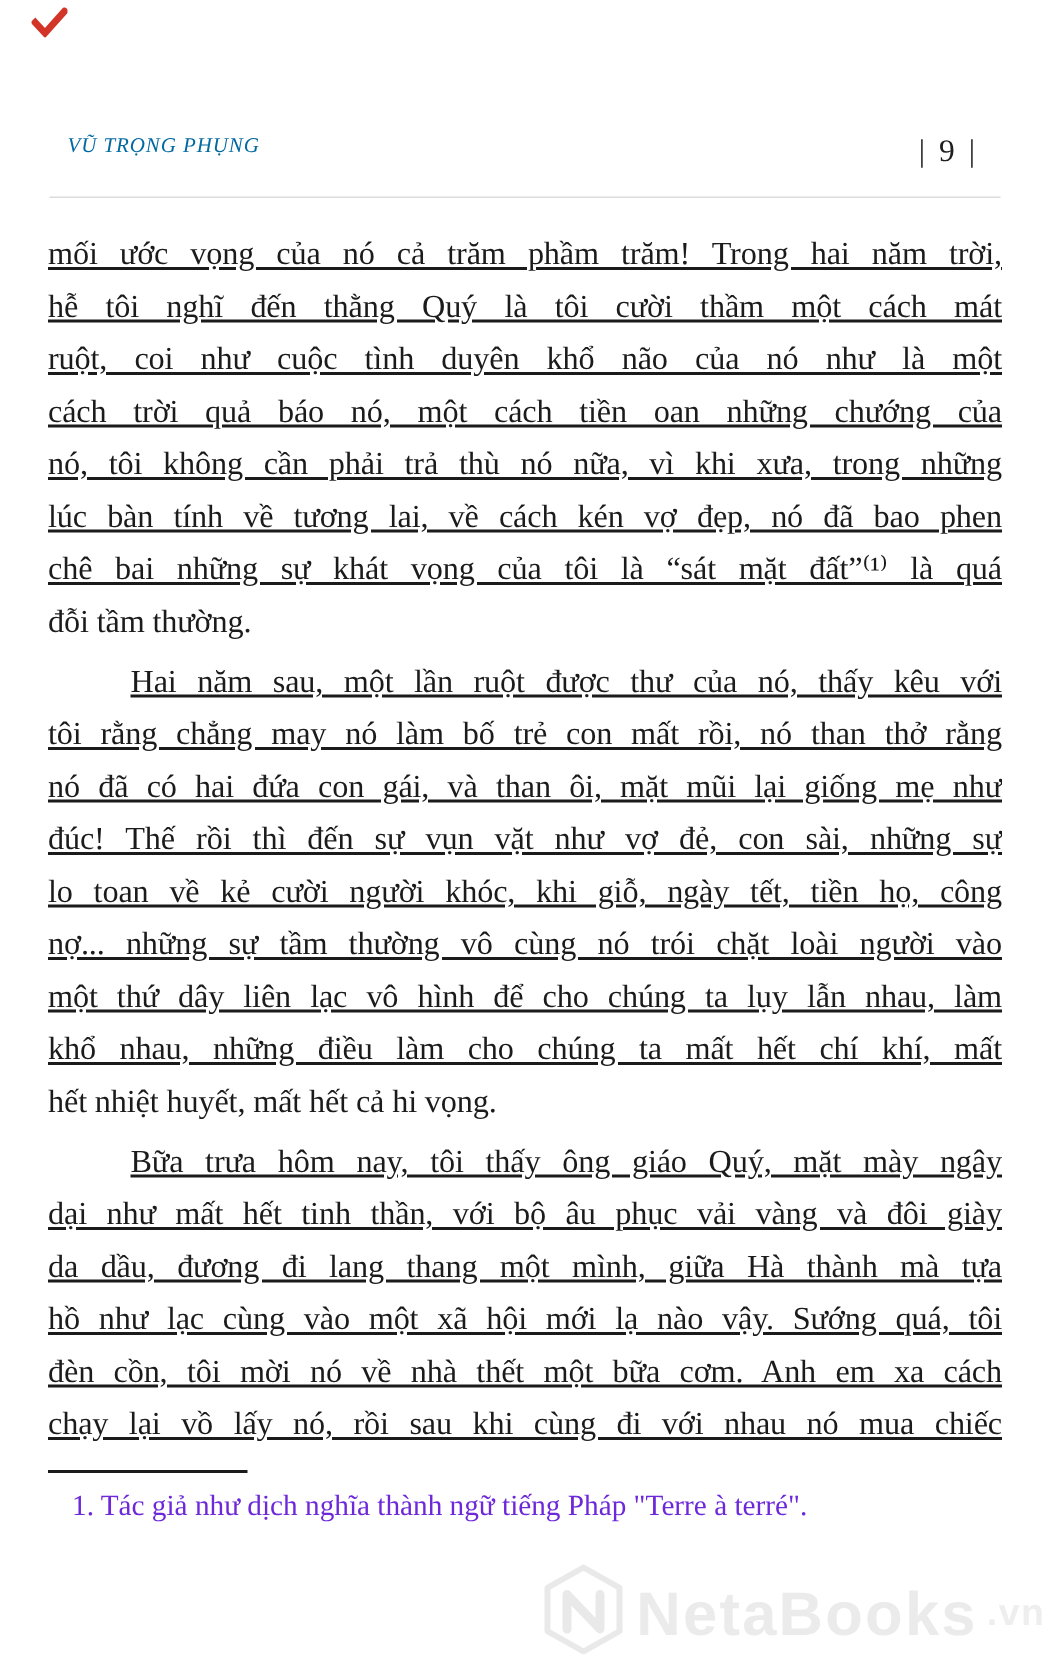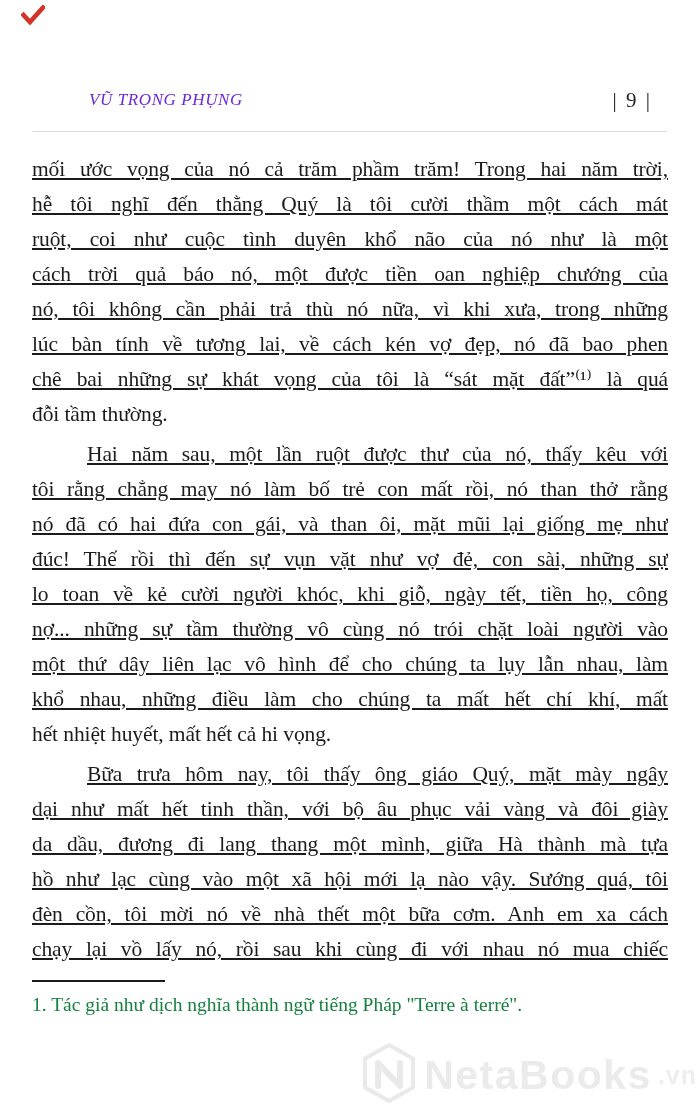--- a/index.html
+++ b/index.html
@@ -9,22 +9,22 @@
     background:#ffffff;
     overflow:hidden;
     font-family:"Liberation Serif","DejaVu Serif",serif;
     color:#1b1b1b;
   }
   
   #bookmark{position:absolute;left:21px;top:5px;width:24px;height:20px;}
   
   #author{
     position:absolute;left:45px;top:90px;
-    font-style:italic;font-size:17px;letter-spacing:.6px;
-    color:#6d28d9;white-space:nowrap;margin-left:44px;
+    font-style:italic;font-size:14px;letter-spacing:.6px;
+    color:#0369a1;white-space:nowrap;
   }
   #pageno{
     position:absolute;right:48px;top:88px;
     font-size:21px;color:#1f1f1f;letter-spacing:2px;white-space:nowrap;
   }
   #header-rule{
     position:absolute;left:33px;top:131px;width:634px;height:1px;
     background:#dcdcdc;
   }
   
@@ -35,22 +35,22 @@
   .para + .para{margin-top:5px;}
   .line{height:35px;overflow:hidden;text-align:left;}
   .line.just{text-align:justify;text-align-last:justify;text-decoration:underline;}
   .line.indent{text-indent:55px;}
   
   #footnote-rule{
     position:absolute;left:32px;top:980px;width:133px;height:2px;
     background:#1b1b1b;
   }
   #footnote{
-    position:absolute;left:32px;top:990px;width:636px;
-    font-size:19.5px;line-height:30px;color:#15803d;
+    position:absolute;left:48px;top:990px;width:636px;
+    font-size:19.5px;line-height:30px;color:#6d28d9;
   }
   
   #watermark{
     position:absolute;right:3px;top:1042px;
     display:flex;align-items:center;gap:6px;
     user-select:none;
   }
   #wm-text{
     font-family:"Liberation Sans","DejaVu Sans",sans-serif;
     font-weight:700;font-size:41px;letter-spacing:1.5px;
@@ -74,21 +74,21 @@
 
   <div id="author">VŨ TRỌNG PHỤNG</div>
   <div id="pageno">| 9 |</div>
   <div id="header-rule"></div>
 
   <div id="body-text">
       <div class="para">
         <div class="line just">mối ước vọng của nó cả trăm phầm trăm! Trong hai năm trời,</div>
         <div class="line just">hễ tôi nghĩ đến thằng Quý là tôi cười thầm một cách mát</div>
         <div class="line just">ruột, coi như cuộc tình duyên khổ não của nó như là một</div>
-        <div class="line just">cách trời quả báo nó, một được tiền oan nghiệp chướng của</div>
+        <div class="line just">cách trời quả báo nó, một cách tiền oan những chướng của</div>
         <div class="line just">nó, tôi không cần phải trả thù nó nữa, vì khi xưa, trong những</div>
         <div class="line just">lúc bàn tính về tương lai, về cách kén vợ đẹp, nó đã bao phen</div>
         <div class="line just">chê bai những sự khát vọng của tôi là “sát mặt đất”⁽¹⁾ là quá</div>
         <div class="line">đỗi tầm thường.</div>
       </div>
       <div class="para">
         <div class="line just indent">Hai năm sau, một lần ruột được thư của nó, thấy kêu với</div>
         <div class="line just">tôi rằng chẳng may nó làm bố trẻ con mất rồi, nó than thở rằng</div>
         <div class="line just">nó đã có hai đứa con gái, và than ôi, mặt mũi lại giống mẹ như</div>
         <div class="line just">đúc! Thế rồi thì đến sự vụn vặt như vợ đẻ, con sài, những sự</div>

